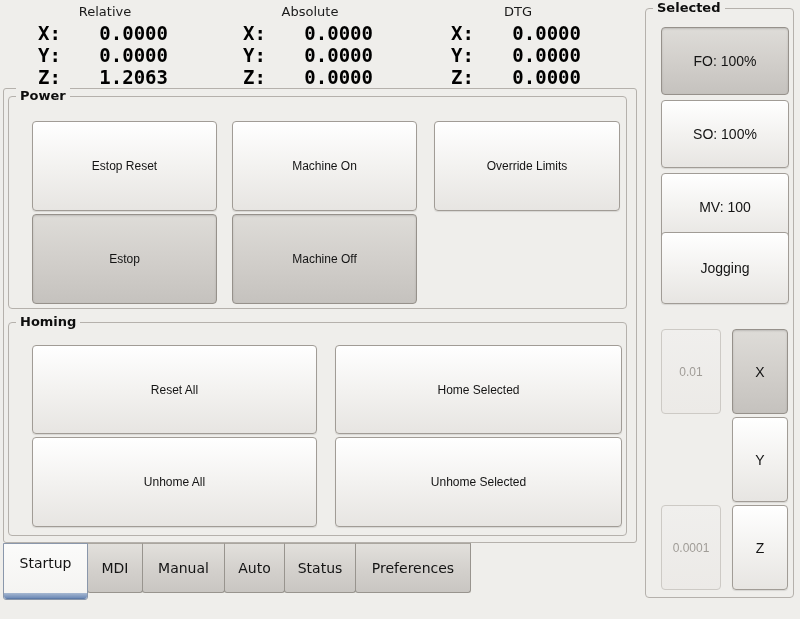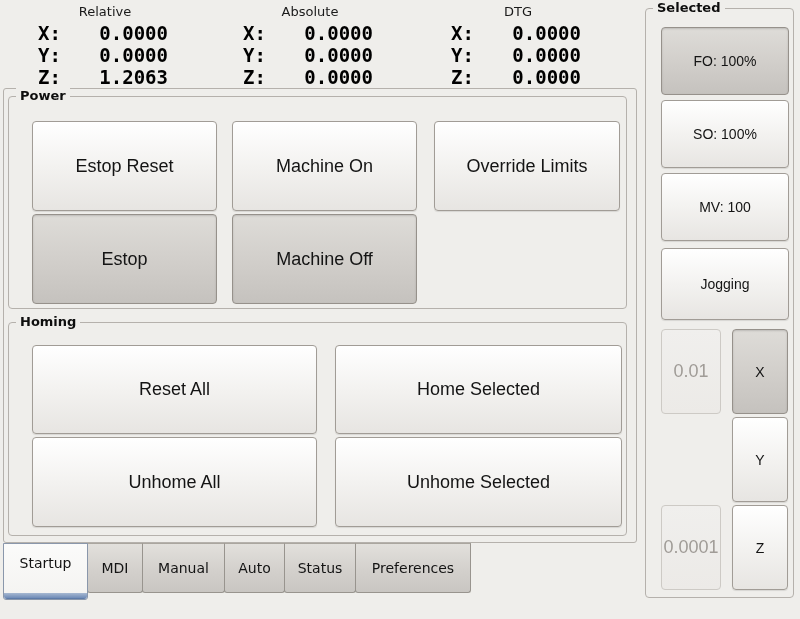--- a/index.html
+++ b/index.html
@@ -46,21 +46,21 @@
     position: absolute; left: 3px; top: 88px;
     width: 634px; height: 455px;
     border: 1px solid #b5b1ac; border-radius: 3px;
   }
 
   
   .btn {
     position: absolute;
     display: flex; align-items: center; justify-content: center;
     border: 1px solid #a19c96; border-radius: 4px;
-    font-size: 18px; color: #141414; text-align: center;
+    font-size: 12px; color: #141414; text-align: center;
     background: linear-gradient(180deg, #ffffff 0%, #f3f2f0 50%, #e7e5e2 100%);
     box-shadow: inset 0 1px 0 rgba(255,255,255,.85), 0 1px 1px rgba(0,0,0,.10);
     cursor: default; white-space: nowrap;
   }
   .btn.pressed {
     background: linear-gradient(180deg, #dedcd8 0%, #d2cfcb 50%, #c5c2be 100%);
     border-color: #96918b;
     box-shadow: inset 0 1px 2px rgba(0,0,0,.15);
   }
   .btn.disabled {
@@ -187,21 +187,21 @@
         <span>Preferences</span>
       </div>
   </div>
 
   <div class="frame" style="left:645px; top:8px; width:149px; height:590px;">
     <span class="frame-legend">Selected</span>
 
     <button class="btn hw-btn pressed" style="left:15px; top:18px; width:128px; height:68px;">FO: 100%</button>
     <button class="btn hw-btn" style="left:15px; top:91px; width:128px; height:68px;">SO: 100%</button>
     <button class="btn hw-btn" style="left:15px; top:164px; width:128px; height:68px;">MV: 100</button>
-    <button class="btn hw-btn" style="left:15px; top:239px; width:128px; height:72px;">Jogging</button>
+    <button class="btn hw-btn" style="left:15px; top:223px; width:128px; height:72px;">Jogging</button>
 
     <button class="btn disabled" style="left:15px; top:320px; width:60px; height:85px;">0.01</button>
     <button class="btn disabled" style="left:15px; top:496px; width:60px; height:85px;">0.0001</button>
 
     <button class="btn hw-btn pressed" style="left:86px; top:320px; width:56px; height:85px;">X</button>
     <button class="btn hw-btn" style="left:86px; top:408px; width:56px; height:85px;">Y</button>
     <button class="btn hw-btn" style="left:86px; top:496px; width:56px; height:85px;">Z</button>
   </div>
 
 </div>

